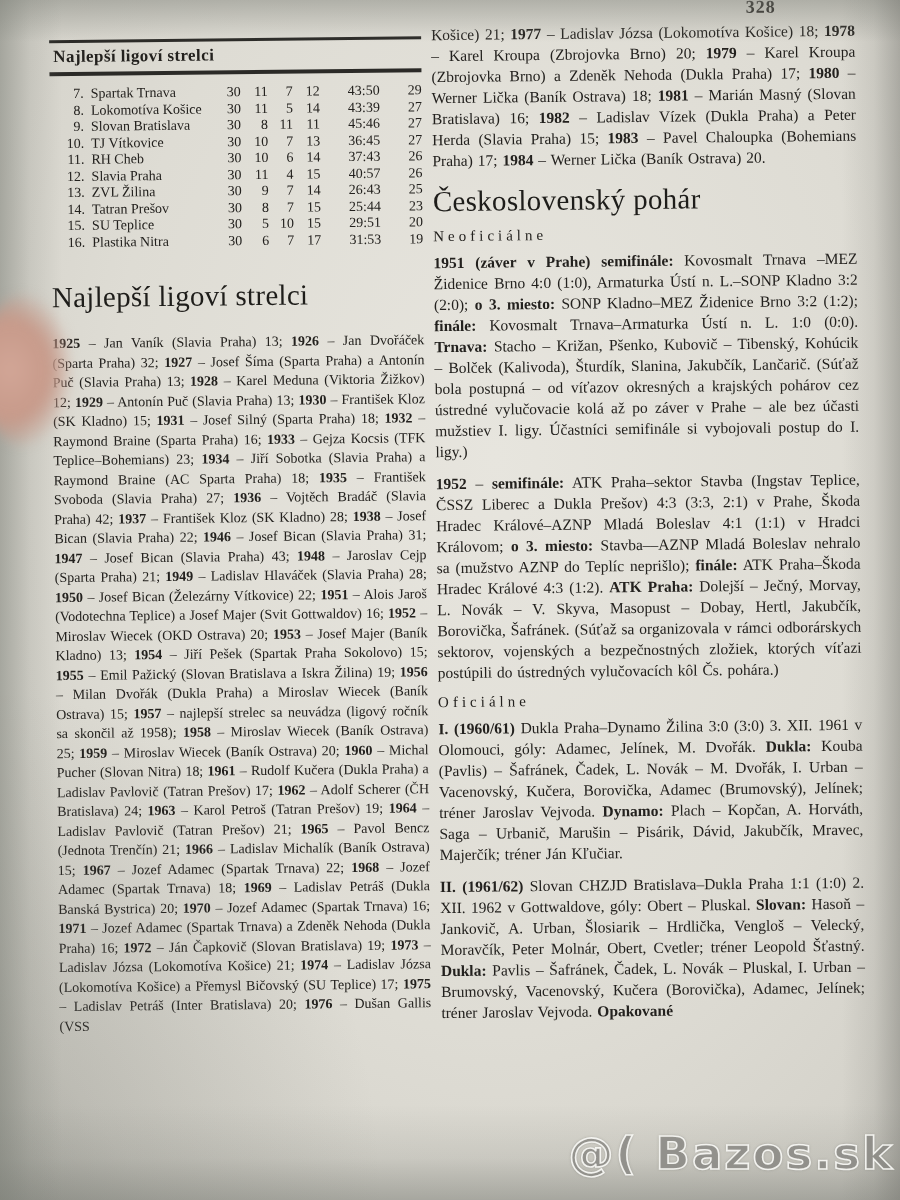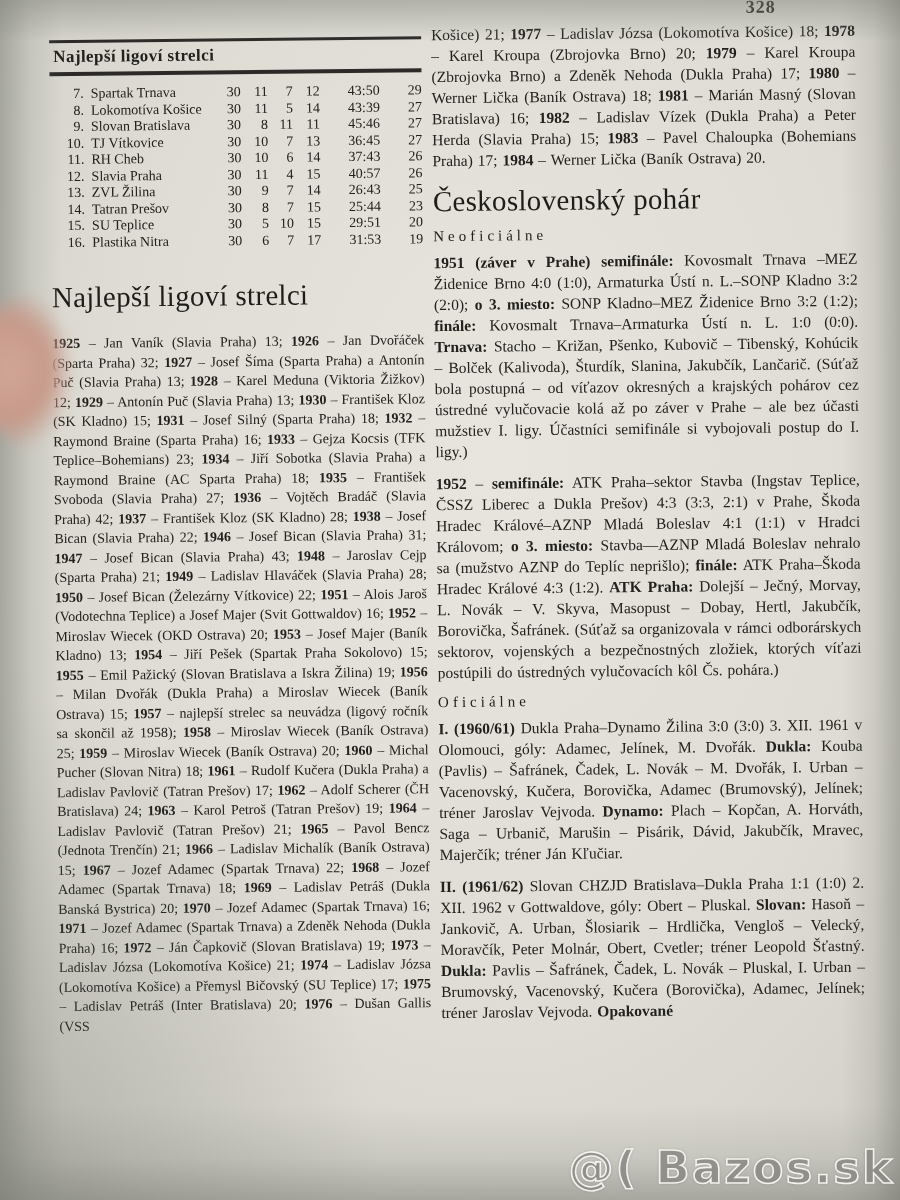--- a/index.html
+++ b/index.html
@@ -48,21 +48,21 @@
   .vignette{
     position:absolute; inset:0; pointer-events:none; z-index:5;
     background:
       linear-gradient(90deg, rgba(125,128,120,.55) 0, rgba(125,128,120,.18) 30px, rgba(125,128,120,0) 62px),
       linear-gradient(270deg, rgba(112,112,106,.45) 0, rgba(112,112,106,.15) 26px, rgba(112,112,106,0) 58px),
       linear-gradient(180deg, rgba(130,132,124,.5) 0, rgba(130,132,124,0) 42px),
       linear-gradient(0deg, rgba(118,120,113,.5) 0, rgba(118,120,113,.16) 42px, rgba(118,120,113,0) 95px),
       radial-gradient(ellipse at 0% 100%, rgba(108,110,103,.3), transparent 30%);
   }
   .watermark{
-    position:absolute; right:6px; bottom:6px; z-index:7;
+    position:absolute; right:6px; bottom:20px; z-index:7;
     font-family:"DejaVu Sans","Liberation Sans",sans-serif;
     font-size:45px; font-weight:bold; letter-spacing:2px;
     color:rgba(232,230,224,0.30);
     -webkit-text-stroke:1.6px rgba(252,252,248,0.9);
     text-shadow:0 0 3px rgba(95,95,90,0.55), 0 0 1px rgba(80,80,75,0.6);
   }
 </style>
 </head>
 <body>
 

